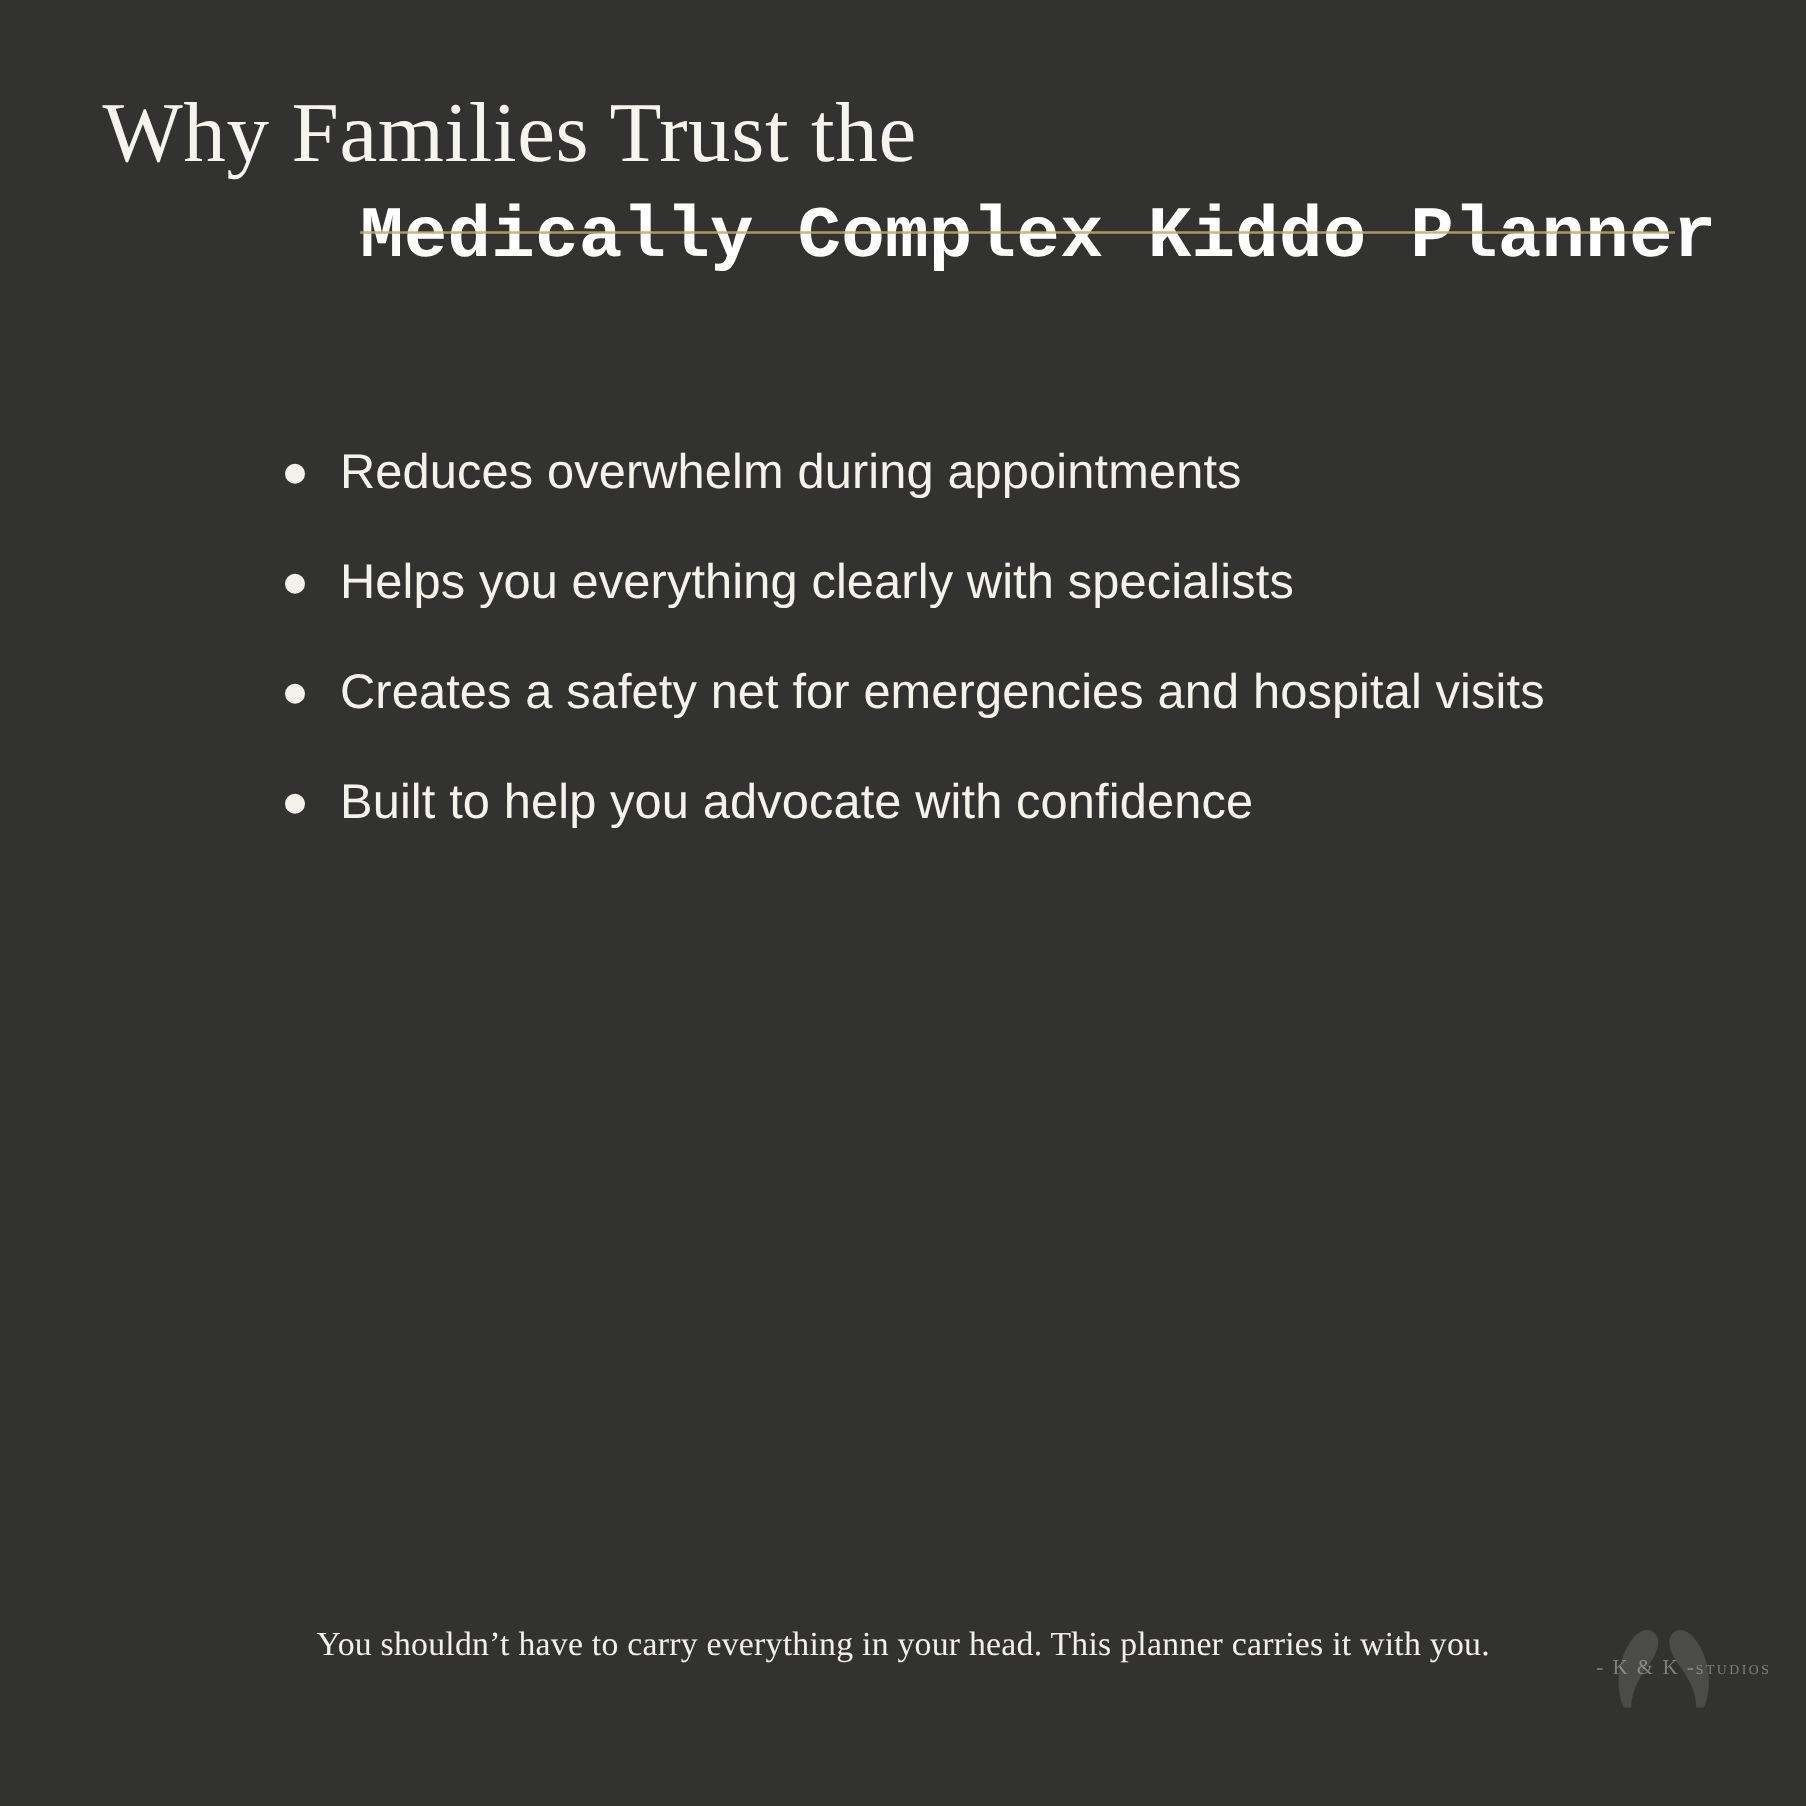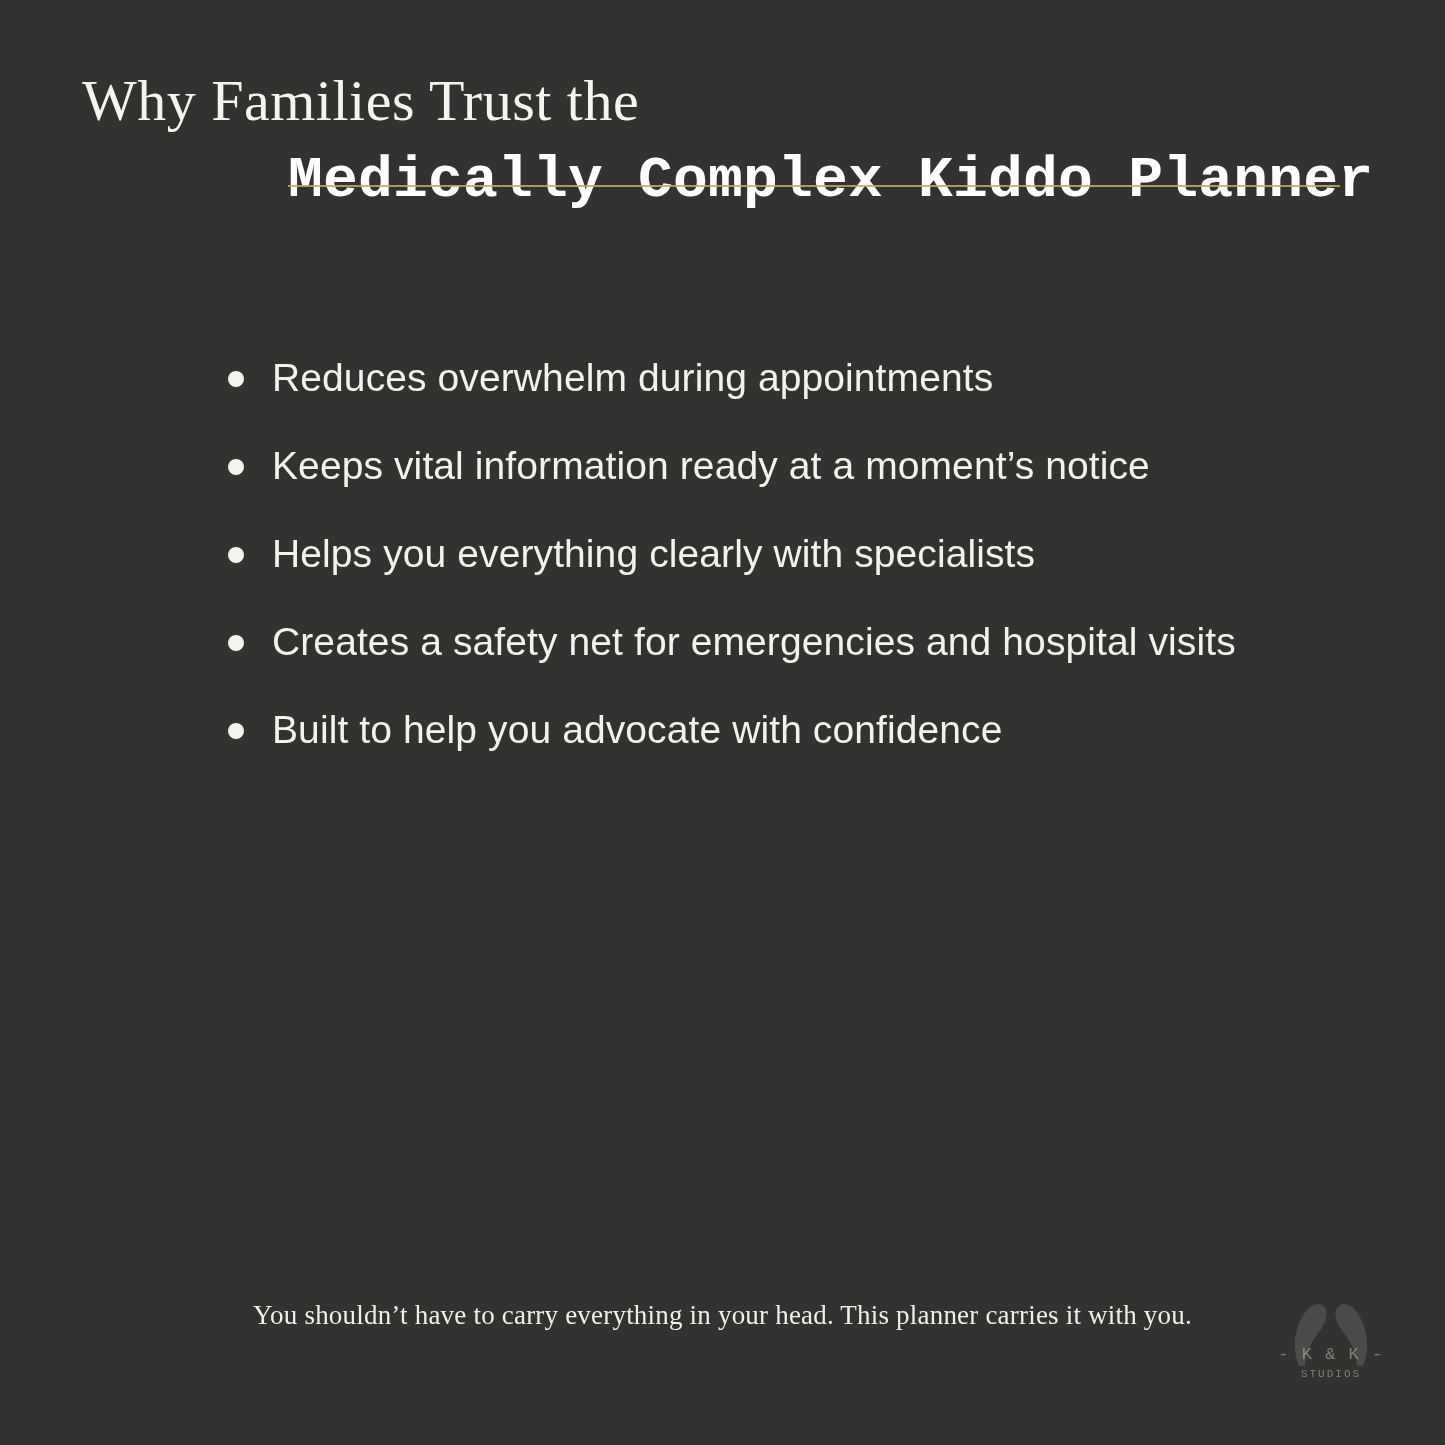--- a/index.html
+++ b/index.html
@@ -22,21 +22,21 @@
 
   
   .heading {
     position: absolute;
     left: 0;
     top: 72px;
     width: 1445px;
   }
   .title-line-1 {
     font-family: "Liberation Serif", serif;
-    font-size: 58px;
+    font-size: 68px;
     line-height: 1.0;
     color: #f6f4ef;
     letter-spacing: 0.5px;
     padding-left: 82px;
     font-weight: 400;
   }
   .title-line-2 {
     font-family: Liberation Mono, monospace;
     font-size: 58px;
     line-height: 1.0;
@@ -102,25 +102,25 @@
   }
 
   
   .logo {
     position: absolute;
     right: 60px;
     top: 1288px;
     width: 108px;
     height: 92px;
     display: flex;
-    flex-direction: column;
+    flex-direction: row;
     align-items: center;
-    justify-content: flex-end;
+    justify-content: flex-start;
     color: #8d8b85;
-    font-family: Liberation Mono, monospace;
+    font-family: Liberation Serif, serif;
     opacity: 0.85;
   }
   .logo-top {
     font-size: 17px;
     letter-spacing: 1.5px;
     white-space: nowrap;
   }
   .logo-bottom {
     font-size: 11px;
     letter-spacing: 2px;
@@ -145,24 +145,20 @@
   </div>
   <div class="rule"></div>
 
   <div class="bullets">
 
     <div class="bullet-row">
       <span class="bullet-dot"></span>
       <span class="bullet-text">Reduces overwhelm during appointments</span>
     </div>
 
-    <div class="bullet-row">
-      <span class="bullet-dot"></span>
-      <span class="bullet-text">Keeps vital information ready at a moment’s notice</span>
-    </div>
 
 
     <div class="bullet-row">
       <span class="bullet-dot"></span>
       <span class="bullet-text">Helps you everything clearly with specialists</span>
     </div>
 
     <div class="bullet-row">
       <span class="bullet-dot"></span>
       <span class="bullet-text">Creates a safety net for emergencies and hospital visits</span>

